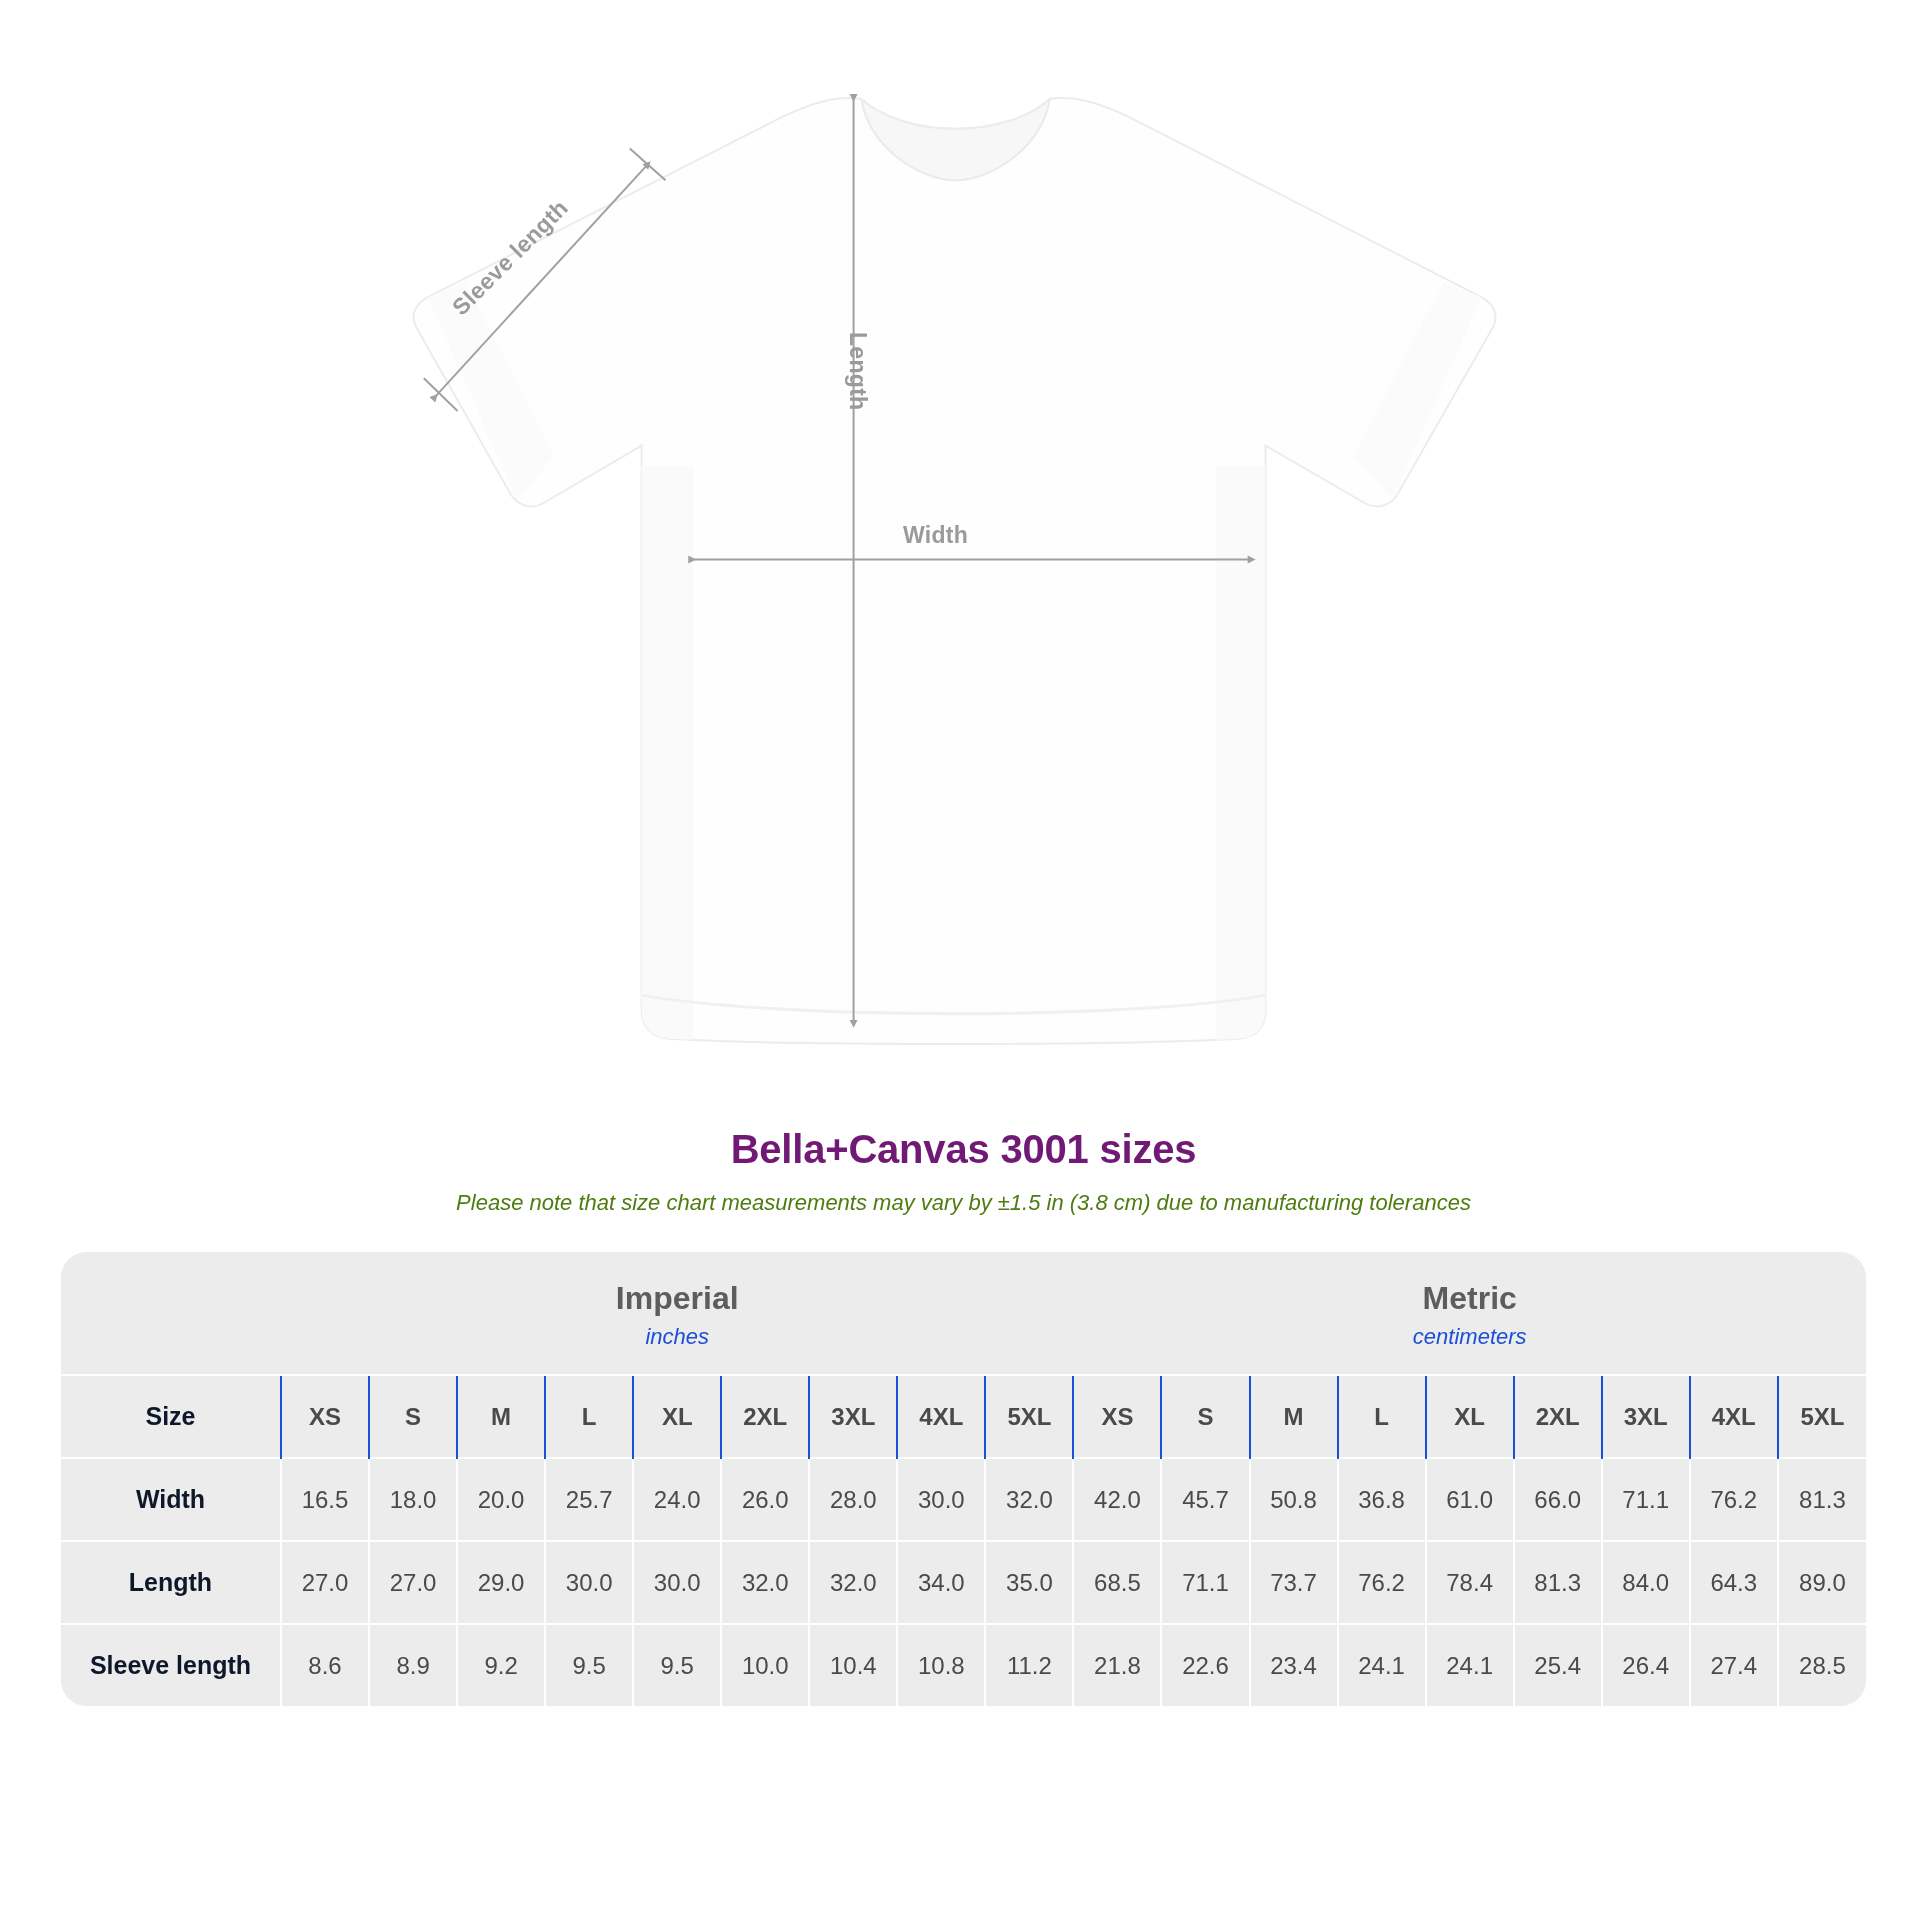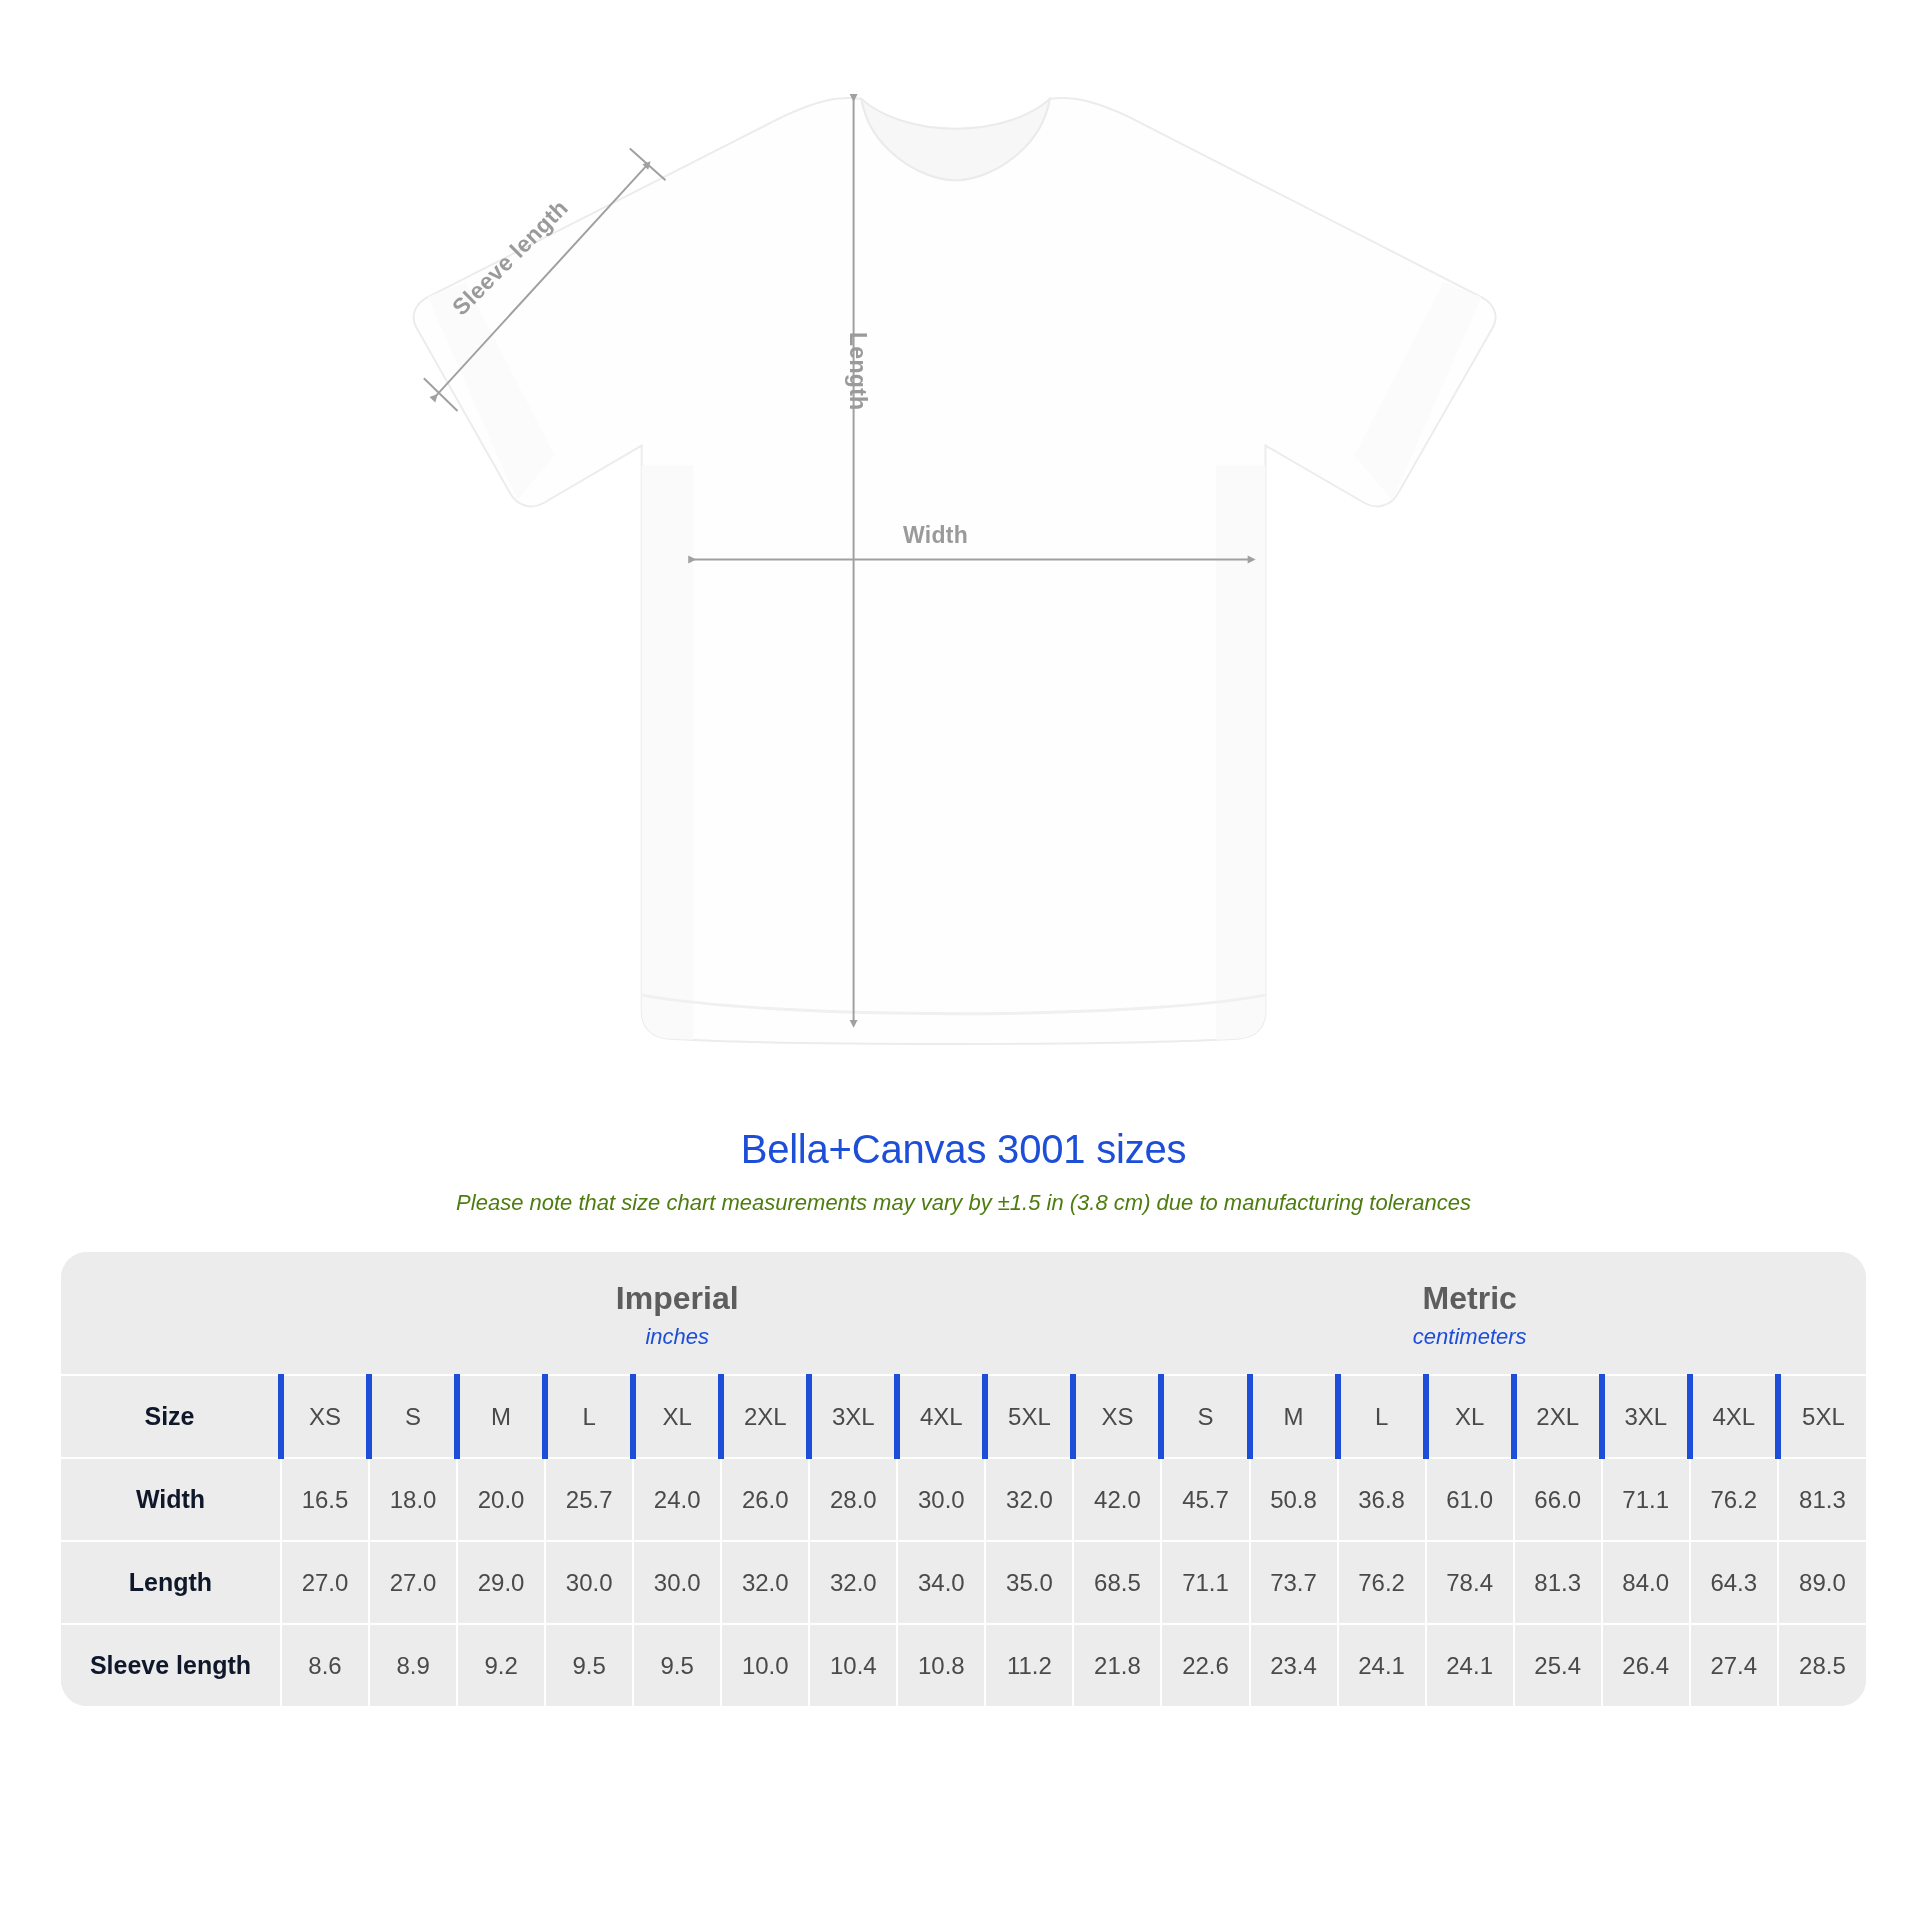--- a/index.html
+++ b/index.html
@@ -57,22 +57,22 @@
     transform-origin: left top;
   }
 
   
   .title-block {
     text-align: center;
     margin-top: 18px;
   }
   .chart-title {
     font-size: 40px;
-    font-weight: normal;
-    color: #1d4ed8;
+    font-weight: bold;
+    color: #701a75;
     letter-spacing: -0.2px;
   }
   .chart-note {
     margin-top: 18px;
     font-size: 22px;
     font-style: italic;
     color: #4d7c0f;
   }
 
   
@@ -106,24 +106,24 @@
   }
   .unit-sub {
     font-size: 22px;
     font-style: italic;
     color: #1d4ed8;
     margin-top: 6px;
   }
   .head-row td {
     background: #ececec;
     padding: 26px 0;
-    font-weight: normal;
+    font-weight: bold;
     font-size: 25px;
     color: #3c3c3c;
-    border-left: 6px solid #1d4ed8;
+    border-left: 2px solid #1d4ed8;
     border-top: 2px solid #ffffff;
   }
   .head-row td.rowlabel,
   .data-row td.rowlabel {
     border-left: none;
     font-weight: bold;
     font-size: 25px;
     color: #0f172a;
     width: 220px;
   }

